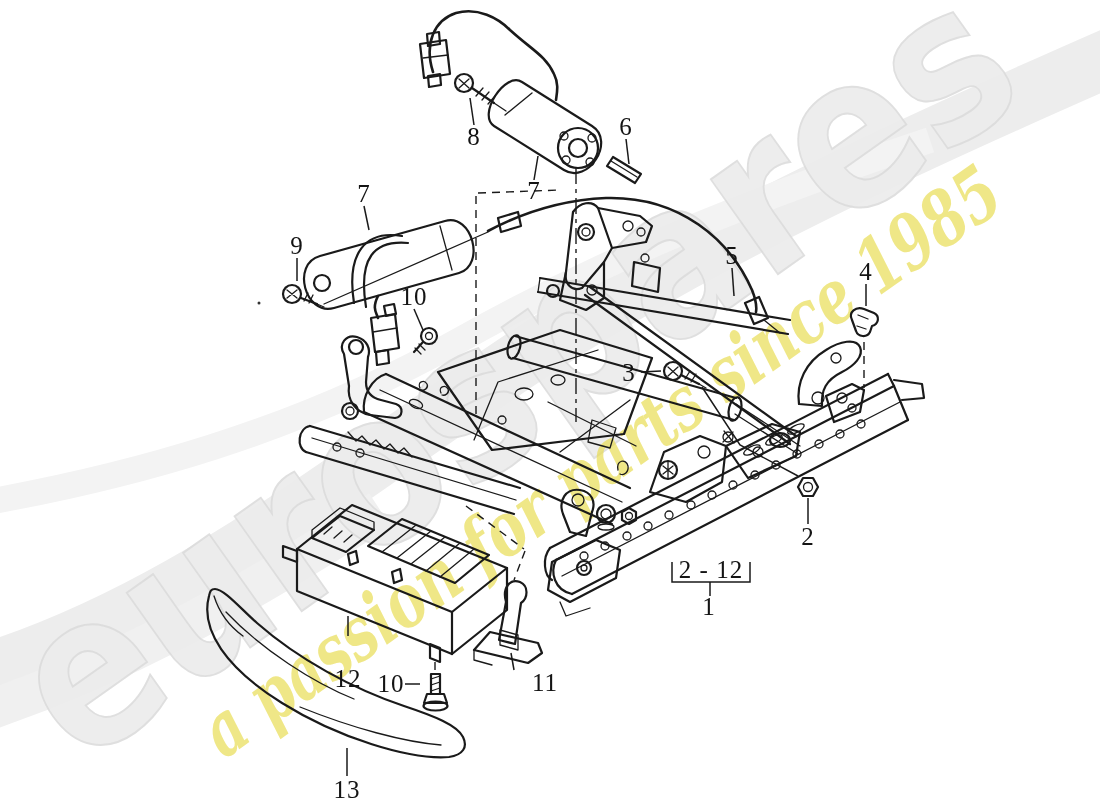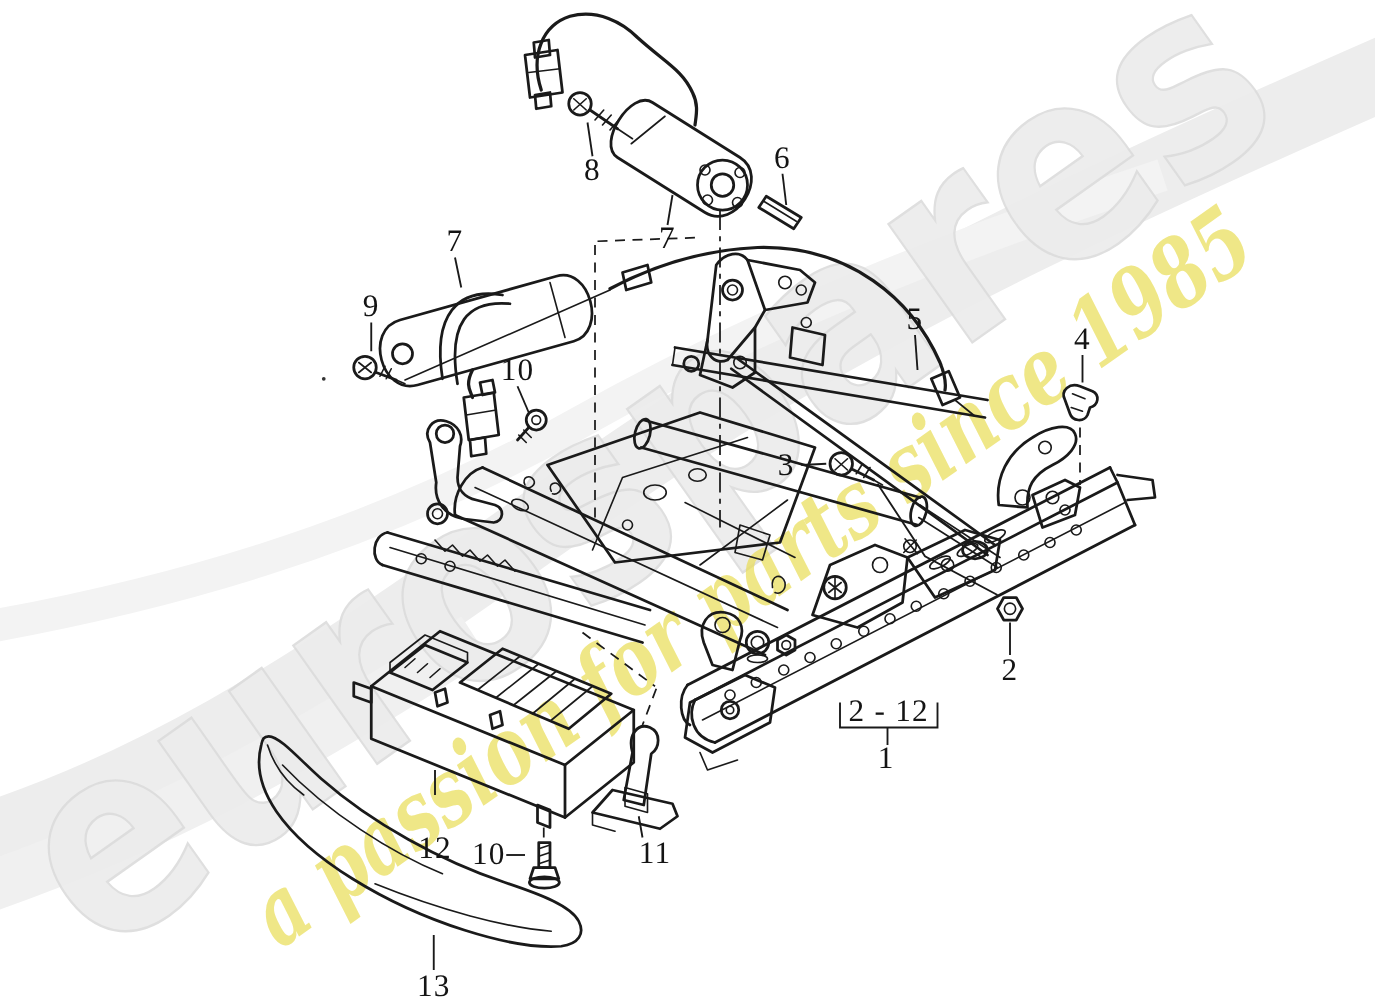--- a/index.html
+++ b/index.html
@@ -309,19 +309,19 @@
       <div class="callout" style="left: 534px; top: 191px;">7</div>
       <div class="callout" style="left: 364px; top: 194px;">7</div>
       <div class="callout" style="left: 297px; top: 246px;">9</div>
       <div class="callout" style="left: 414px; top: 297px;">10</div>
       <div class="callout" style="left: 732px; top: 256px;">5</div>
       <div class="callout" style="left: 866px; top: 272px;">4</div>
       <div class="callout" style="left: 629px; top: 373px;">3</div>
       <div class="callout" style="left: 808px; top: 537px;">2</div>
       <div class="callout" style="left: 348px; top: 679px;">12</div>
       <div class="callout" style="left: 391px; top: 684px;">10</div>
-      <div class="callout" style="left: 524px; top: 683px;">11</div>
+      <div class="callout" style="left: 545px; top: 683px;">11</div>
       <div class="callout" style="left: 347px; top: 790px;">13</div>
       <div class="callout" style="left: 709px; top: 607px;">1</div>
       <div class="callout" style="left: 711px; top: 570px; text-align: center;">2 - 12</div>
     </div>
 
 </div>
 
 </body></html>

